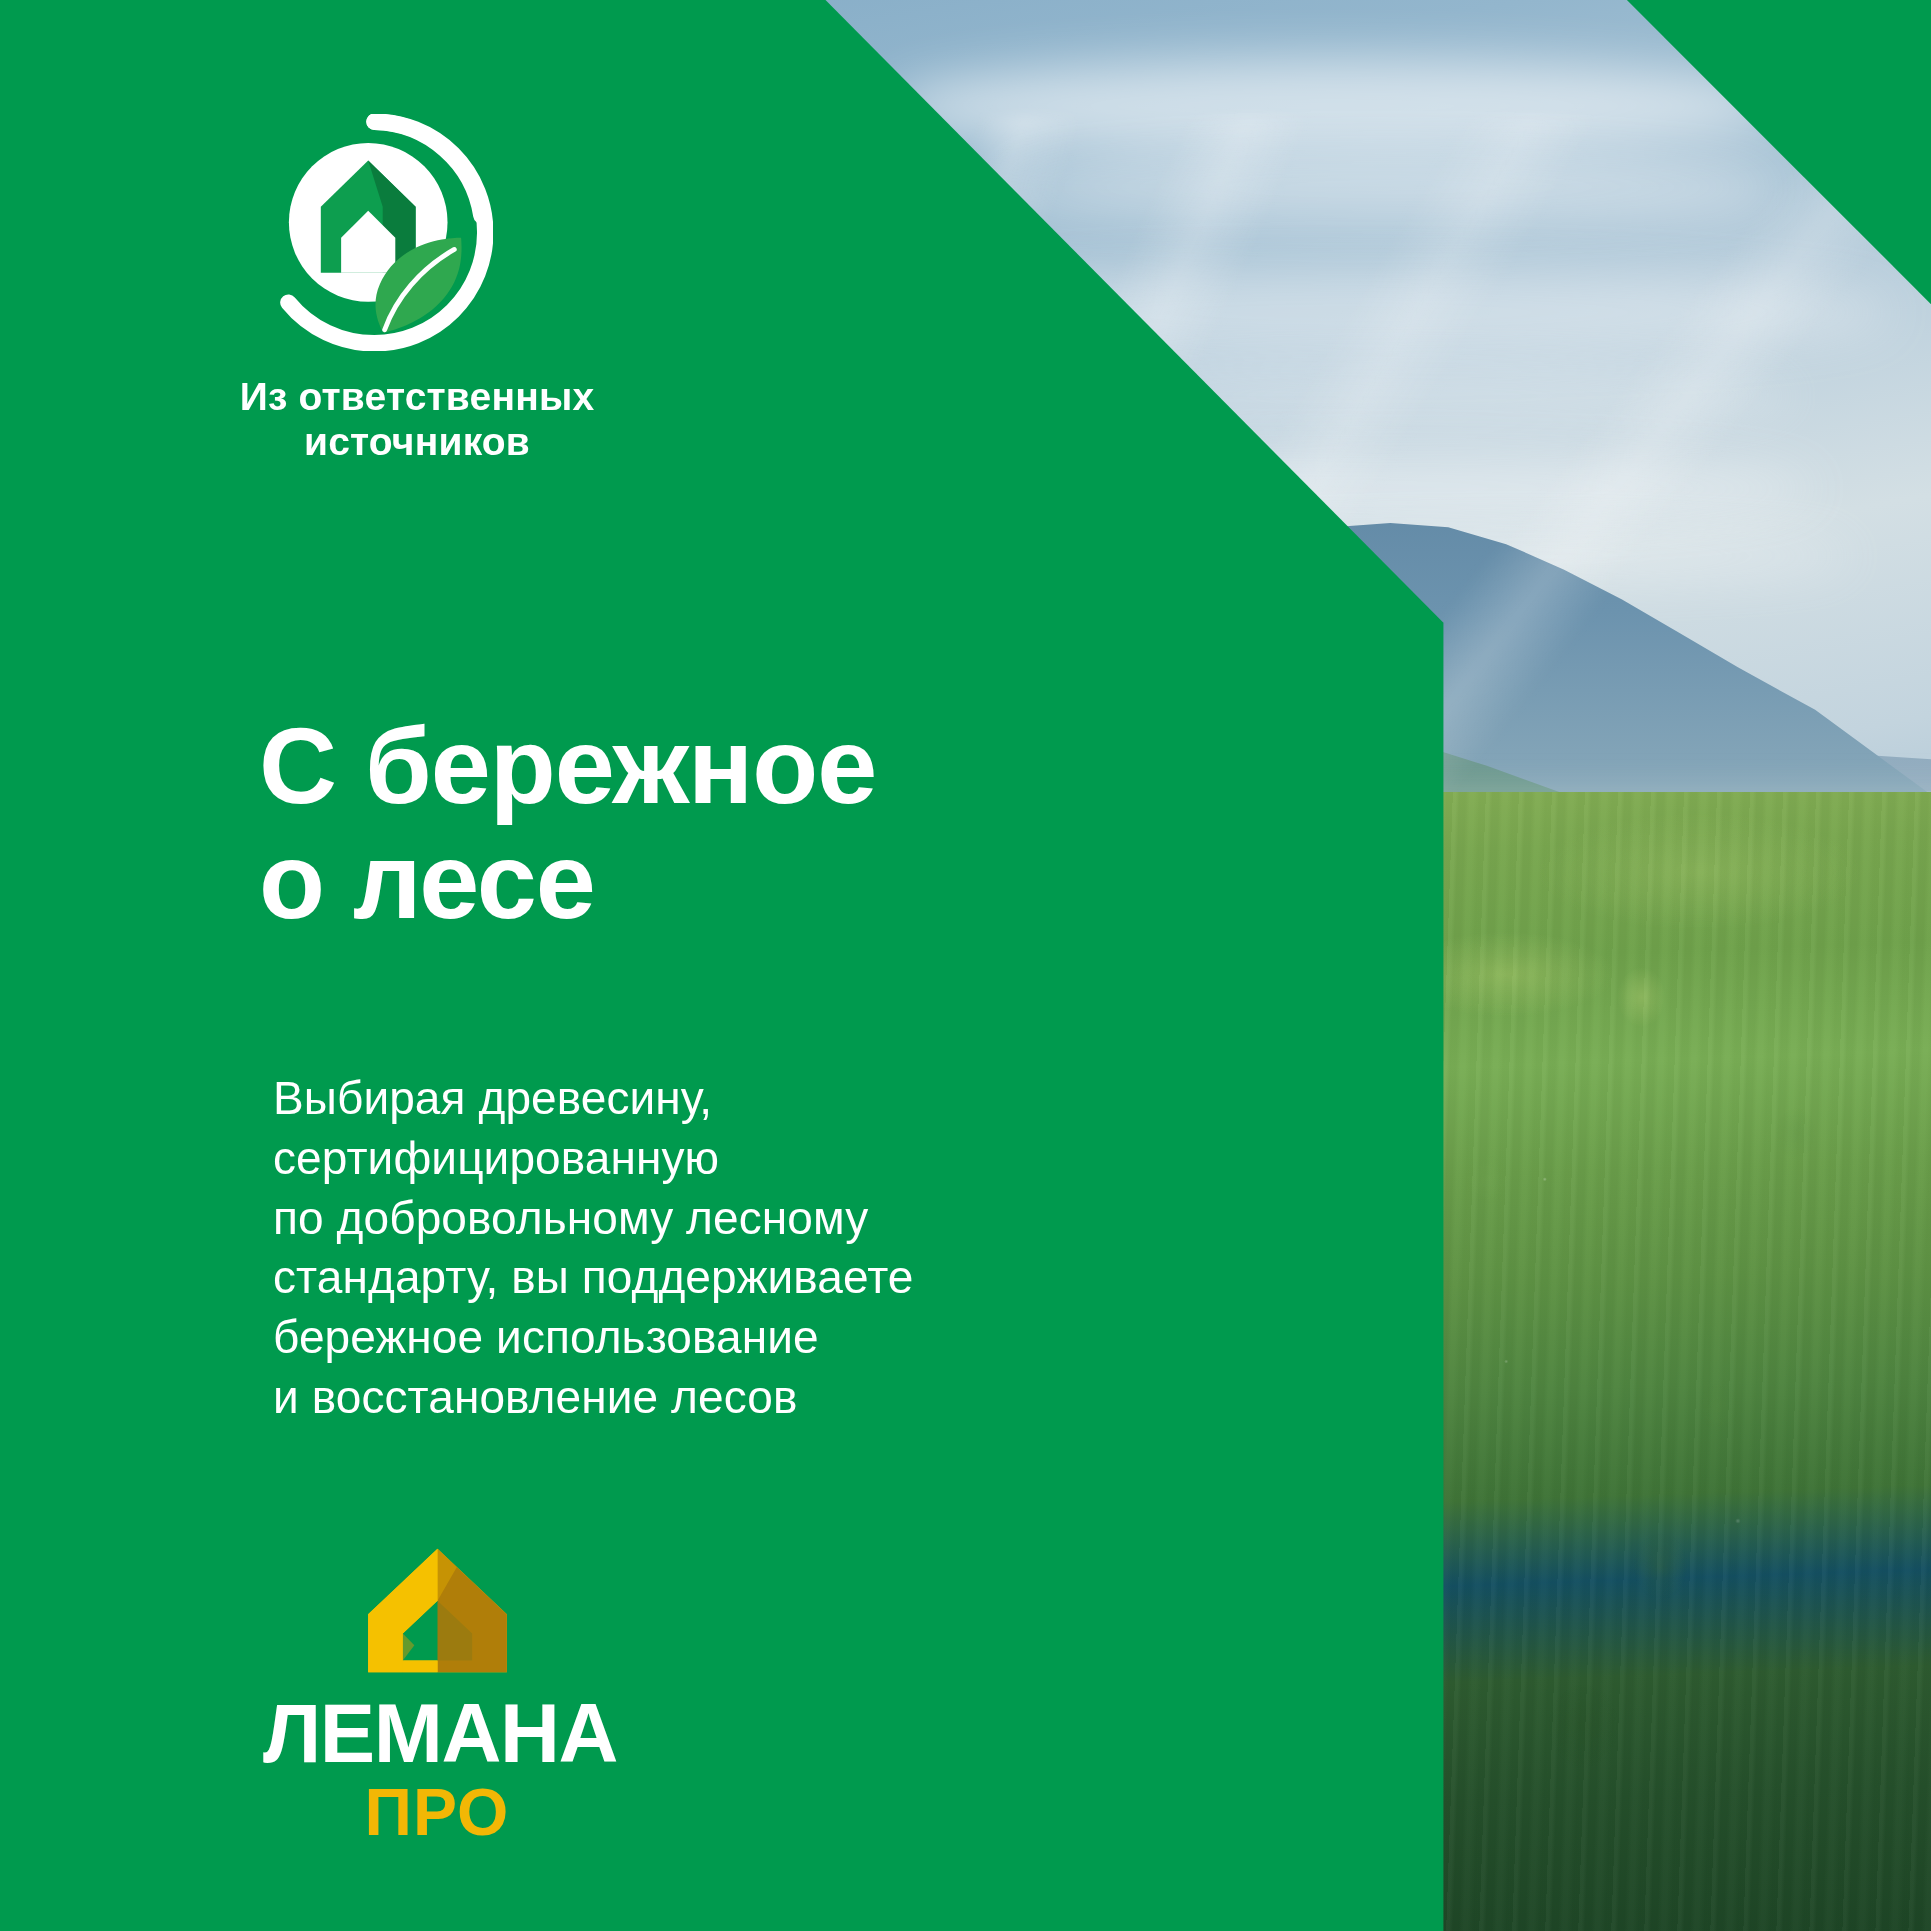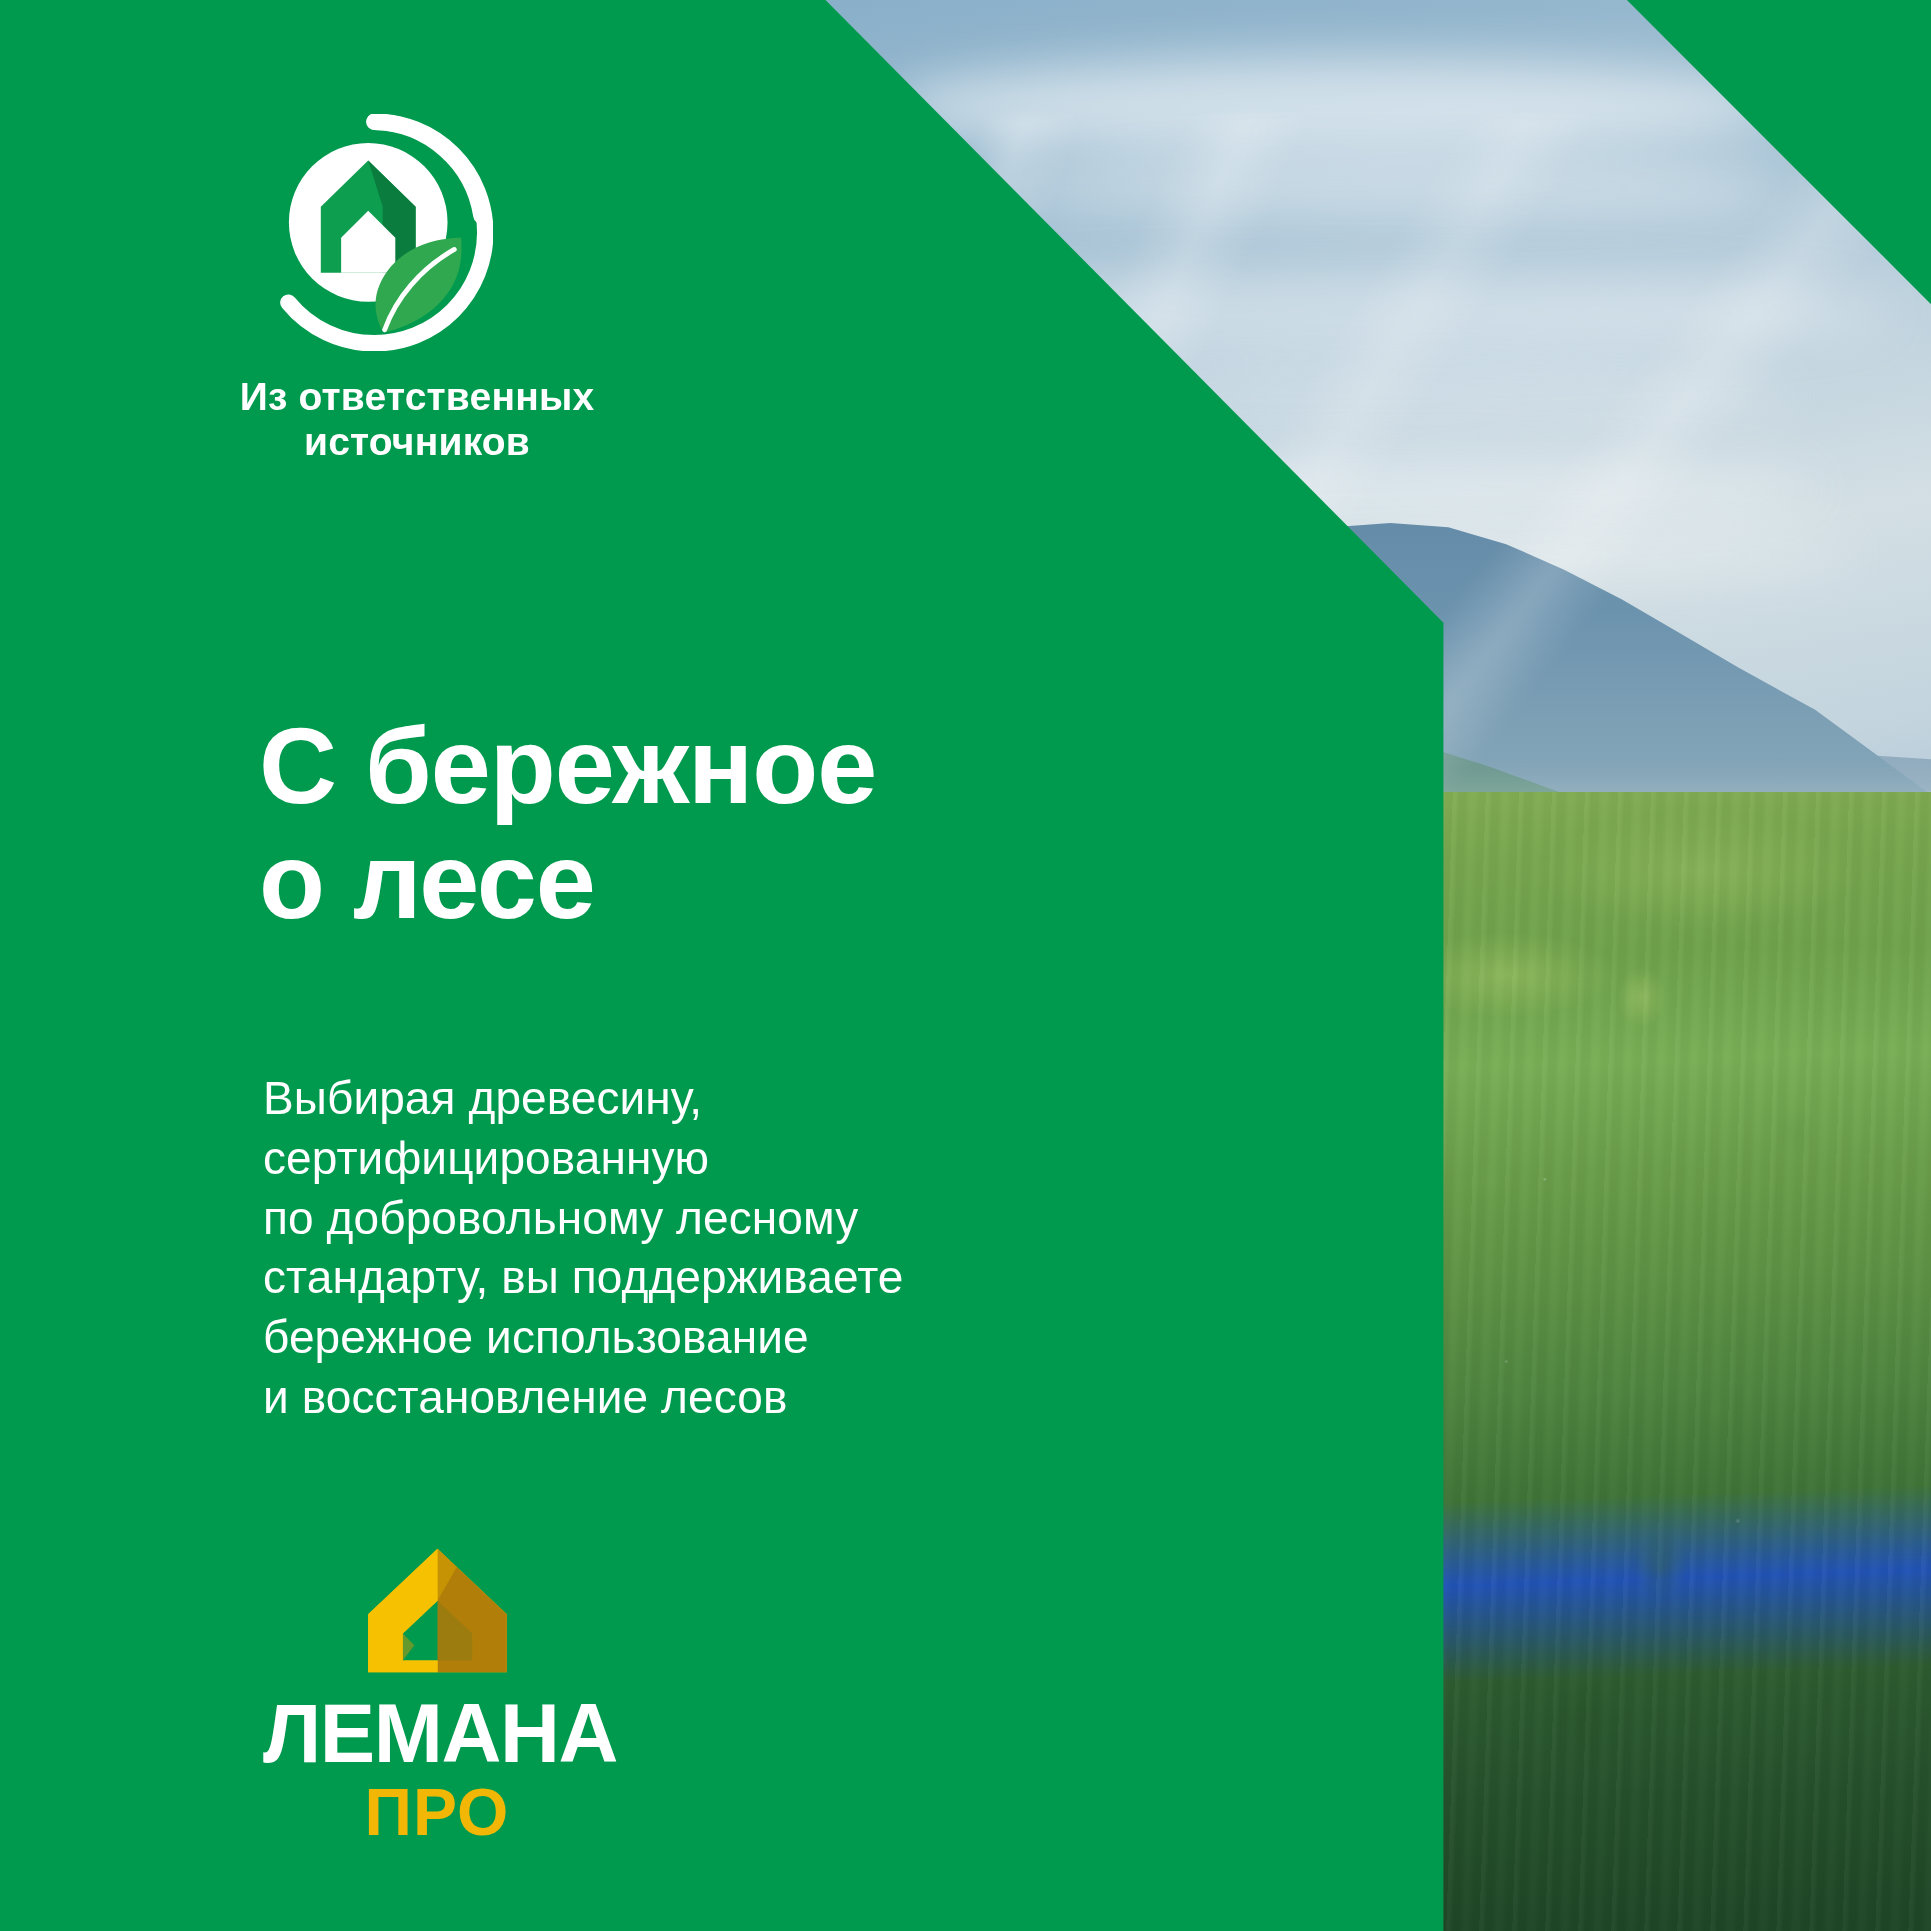--- a/index.html
+++ b/index.html
@@ -6,21 +6,21 @@
   html, body {
     margin: 0;
     padding: 0;
     background: #ffffff;
   }
   #poster {
     position: relative;
     width: 1931px;
     height: 1931px;
     overflow: hidden;
-    background: #1d4ed8;
+    background: #0c4a6e;
     font-family: "Liberation Sans", "DejaVu Sans", sans-serif;
     -webkit-font-smoothing: antialiased;
   }
 
   
   .photo {
     position: absolute;
     inset: 0;
     z-index: 1;
   }
@@ -248,21 +248,21 @@
     font-size: 108px;
     font-weight: 700;
     line-height: 1.06;
     letter-spacing: -1px;
     white-space: pre-line;
   }
 
   
   .body-copy {
     position: absolute;
-    left: 263px;
+    left: 273px;
     top: 1023px;
     width: 792px;
     color: #ffffff;
     font-size: 46px;
     font-weight: 400;
     line-height: 1.30;
     letter-spacing: 0.1px;
     white-space: pre-line;
   }
 

